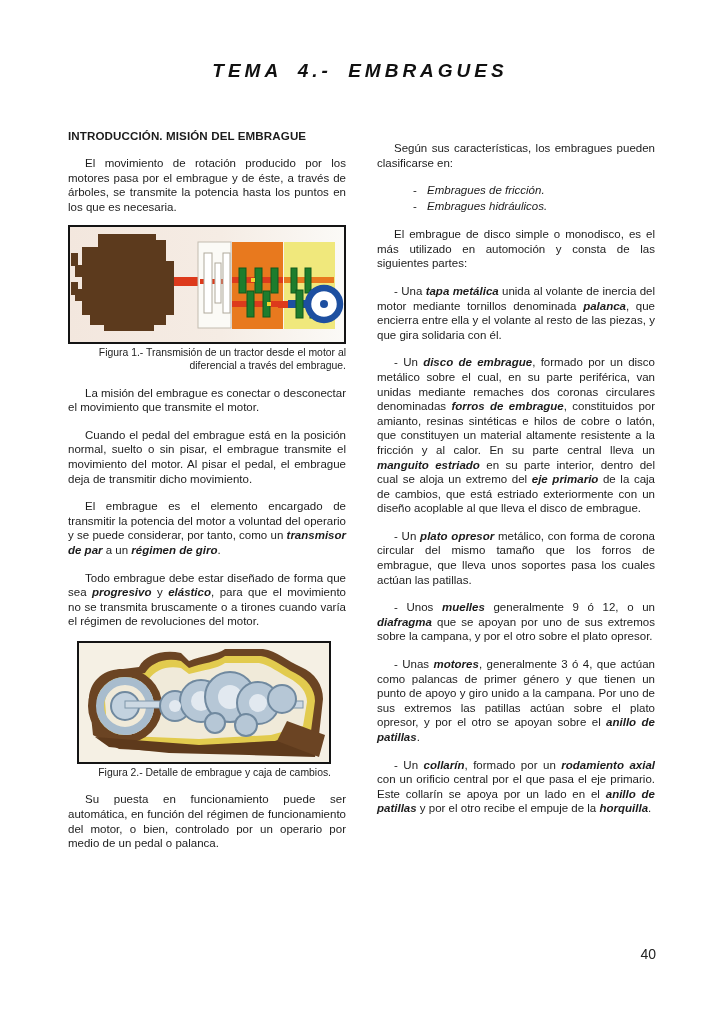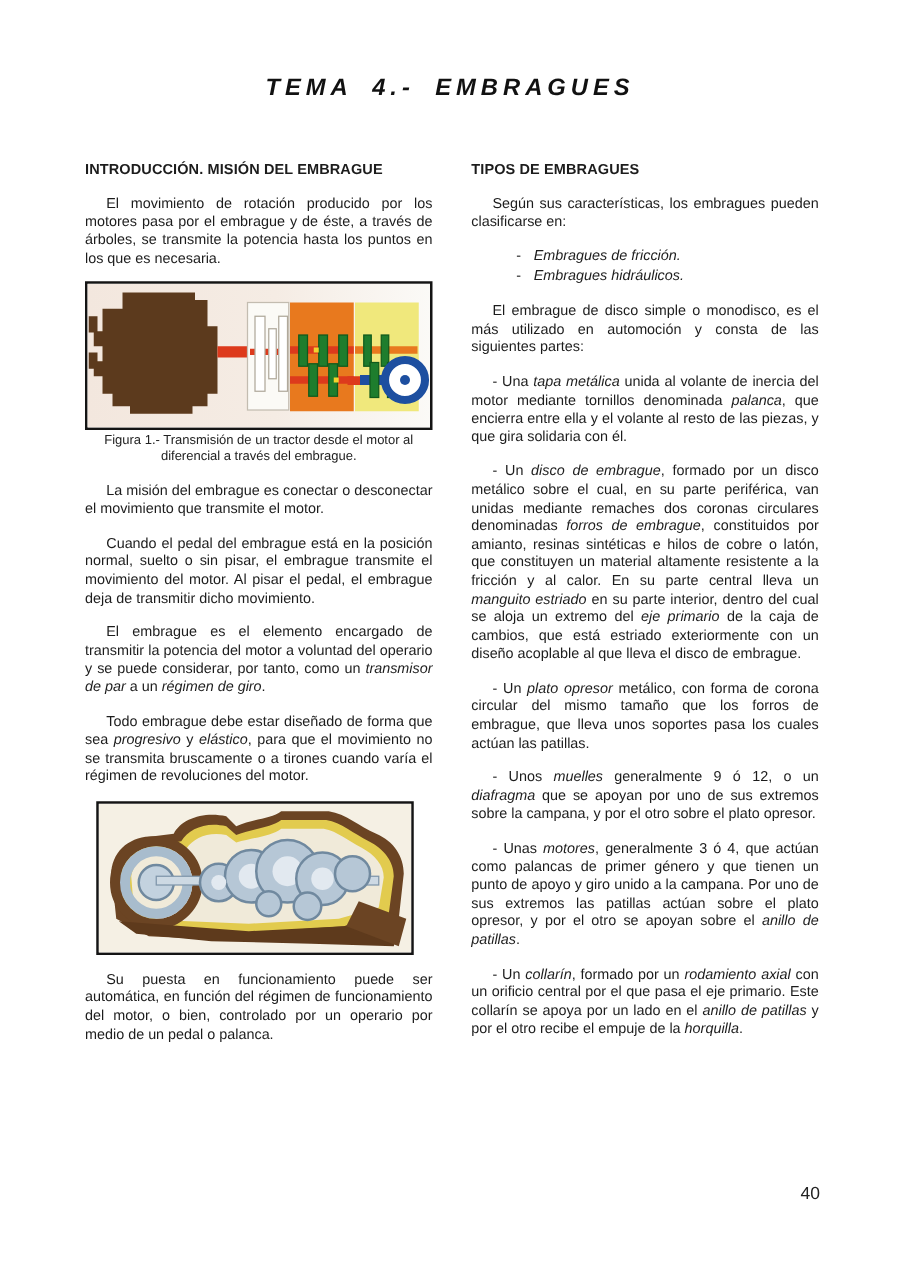--- a/index.html
+++ b/index.html
@@ -38,34 +38,34 @@
     letter-spacing:0.1px;
   }
   .heading.second{margin-top:30px;}
   .para{
     margin:13px 0 0 0;
     font-size:11.5px;
     line-height:14.6px;
     text-align:justify;
     text-indent:17px;
   }
-  .it{font-style:italic;}
+  .it{font-style:italic;font-weight:bold;}
   .figure{margin:11px 0 0 0;}
   .figure.fig2{width:254px;margin-left:9px;}
   .fig-frame{
     border:2px solid #141414;
     background:#fff;
     line-height:0;
   }
   .fig-frame svg{display:block;width:100%;height:auto;}
   .fig-caption{
     margin-top:3px;
     font-size:10.4px;
     line-height:12.6px;
-    text-align:center;
+    text-align:right;
     color:#222;
   }
   .list{margin:13px 0 0 36px;font-size:11.5px;line-height:15.5px;}
   .list-item{display:flex;}
   .list-dash{width:14px;flex:none;}
   .list-text{font-style:italic;}
   .page-number{
     position:absolute;
     top:946px;
     right:64px;
@@ -172,27 +172,27 @@
             <circle cx="203" cy="56" r="14" fill="#b6c7d6" stroke="#70899f" stroke-width="2"></circle>
             <circle cx="136" cy="80" r="10" fill="#b6c7d6" stroke="#70899f" stroke-width="2"></circle>
             <circle cx="167" cy="82" r="11" fill="#b6c7d6" stroke="#70899f" stroke-width="2"></circle>
             <circle cx="96" cy="63" r="6" fill="#e2e9f0"></circle>
 
             <path d="M16,94 L120,102 L196,98 L226,92 L240,100 L236,114 L170,112 L90,110 L30,104 Z" fill="#5e3a1c"></path>
 
             <path d="M208,78 L246,92 L240,114 L198,98 Z" fill="#6b4423"></path>
           </svg>
         </div>
+        <figcaption class="fig-caption">Figura 2.- Detalle de embrague y caja de cambios.</figcaption>
       </figure>
 
       <p class="para"><span>Su puesta en funcionamiento puede ser automática, en función del régimen de funcionamiento del motor, o bien, controlado por un operario por medio de un pedal o palanca.</span></p>
     </div>
 
     <div class="col">
-      <h2 class="heading">TIPOS DE EMBRAGUES</h2>
 
       <p class="para"><span>Según sus características, los embragues pueden clasificarse en:</span></p>
 
       <div class="list">
         <div class="list-item">
           <span class="list-dash">-</span>
           <span class="list-text">Embragues de fricción.</span>
         </div>
         <div class="list-item">
           <span class="list-dash">-</span>

